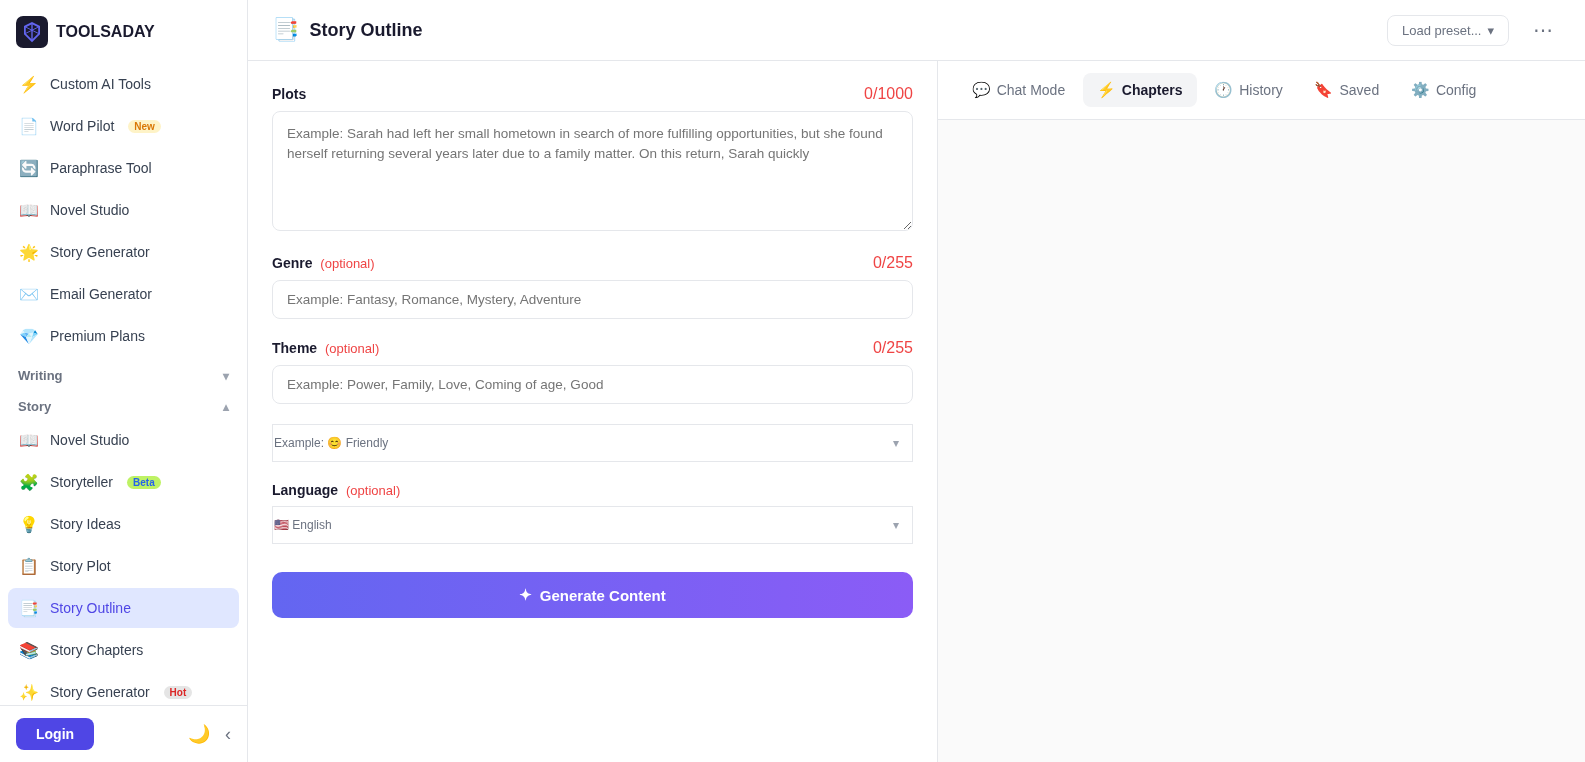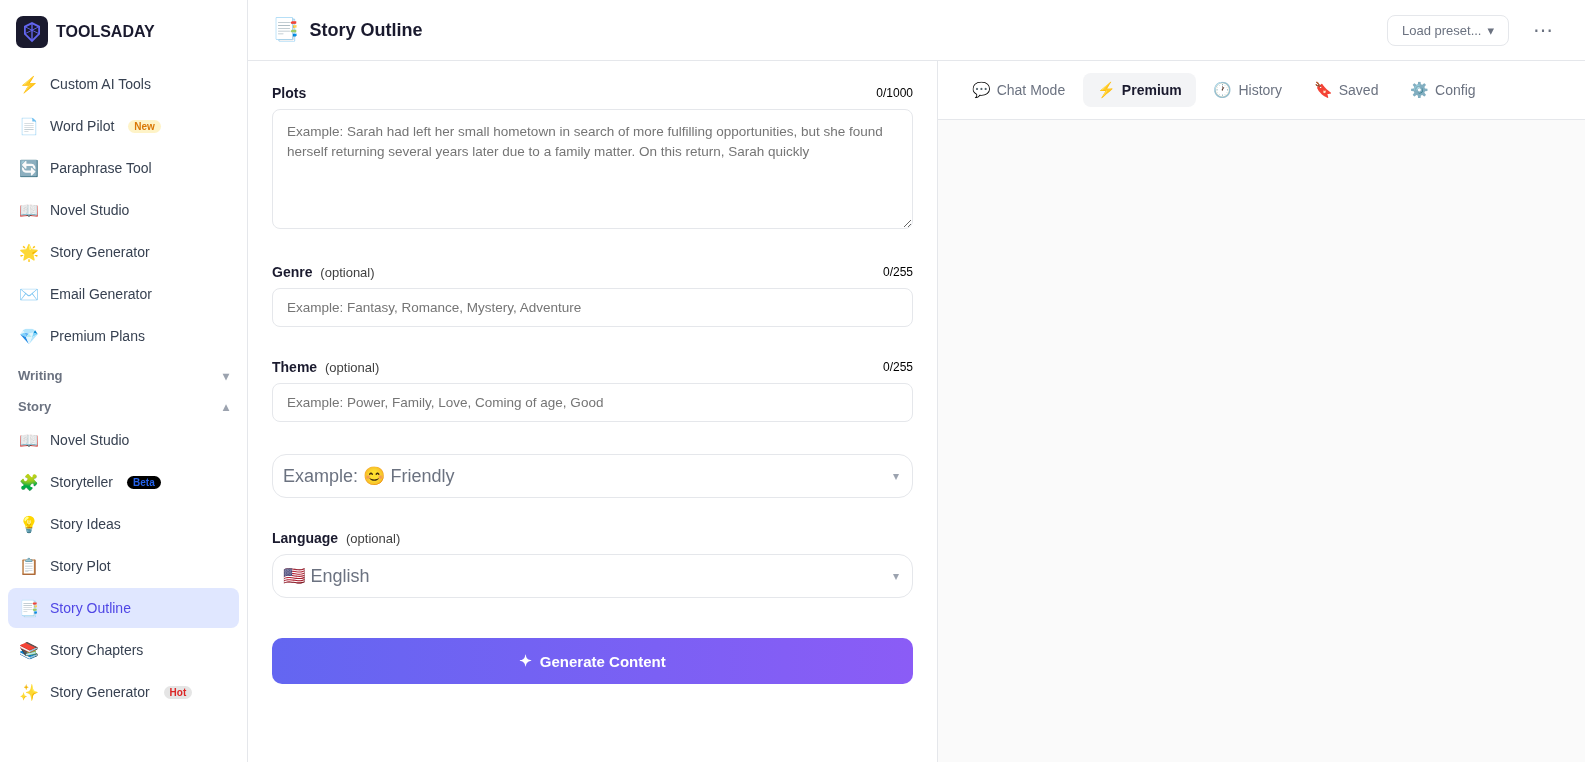--- a/index.html
+++ b/index.html
@@ -53,21 +53,21 @@
     .sidebar-item .icon { width: 22px; height: 22px; display: flex; align-items: center; justify-content: center; font-size: 16px; }
 
     .badge {
       font-size: 10px;
       padding: 1px 6px;
       border-radius: 8px;
       font-weight: 600;
       margin-left: 4px;
     }
     .badge-new { background: #fef3c7; color: #d97706; }
-    .badge-beta { background: #000000; color: #2563eb; }
+    .badge-beta { background: #bef264; color: #2563eb; }
     .badge-hot { background: #e5e5e5; color: #dc2626; }
 
     .section-header {
       display: flex;
       align-items: center;
       justify-content: space-between;
       padding: 10px 10px 6px;
       font-size: 13px;
       font-weight: 600;
       color: #6b7280;
@@ -162,46 +162,46 @@
 
     
     #form-panel {
       width: 690px;
       min-width: 690px;
       border-right: 1px solid #e5e7eb;
       overflow-y: auto;
       padding: 24px;
       display: flex;
       flex-direction: column;
-      gap: 12px;
+      gap: 0;
     }
 
     .field-group {
       margin-bottom: 20px;
     }
     .field-label-row {
       display: flex;
       justify-content: space-between;
       align-items: center;
       margin-bottom: 8px;
     }
     .field-label {
       font-weight: 600;
       font-size: 14px;
       color: #1a1a2e;
     }
     .field-label .optional {
       font-weight: 400;
-      color: #404040;
+      color: #ef4444;
       font-size: 13px;
       margin-left: 4px;
     }
     .field-counter {
-      font-size: 12px;
-      color: #000000;
+      font-size: 16px;
+      color: #ef4444;
       text-align: center;
     }
     .field-textarea {
       width: 100%;
       border: 1px solid #e5e7eb;
       border-radius: 8px;
       padding: 12px 14px;
       font-size: 13.5px;
       color: #9ca3af;
       resize: vertical;
@@ -216,23 +216,23 @@
       border-radius: 8px;
       padding: 11px 14px;
       font-size: 13.5px;
       color: #9ca3af;
       outline: none;
       font-family: inherit;
     }
     .field-select {
       width: 100%;
       border: 1px solid #e5e7eb;
-      border-radius: 14px;
-      padding: 11px 10px;
-      font-size: 18px;
+      border-radius: 0;
+      padding: 11px 1px;
+      font-size: 12px;
       color: #6b7280;
       background: #fff;
       outline: none;
       appearance: none;
       cursor: pointer;
       font-family: inherit;
     }
     .select-wrapper {
       position: relative;
     }
@@ -386,20 +386,27 @@
       <span class="icon">📚</span>
       <span>Story Chapters</span>
     </div>
     <div class="sidebar-item">
       <span class="icon">✨</span>
       <span>Story Generator</span>
       <span class="badge badge-hot">Hot</span>
     </div>
   </div>
 
+  <div class="sidebar-footer">
+    <button class="login-btn">Login</button>
+    <div class="footer-icons">
+      <span class="footer-icon">🌙</span>
+      <span class="footer-icon">‹</span>
+    </div>
+  </div>
 </div>
 
 <div id="main">
 
   <div id="main-header">
     <div class="header-left">
       <span class="page-icon">📑</span>
       <span>Story Outline</span>
     </div>
     <div class="header-right">
@@ -476,21 +483,21 @@
     </div>
 
     <div id="output-panel">
       <div class="output-tabs">
         <button class="output-tab">
           <span class="tab-icon">💬</span>
           <span>Chat Mode</span>
         </button>
         <button class="output-tab active">
           <span class="tab-icon">⚡</span>
-          <span>Premium</span>
+          <span>Chapters</span>
         </button>
         <button class="output-tab">
           <span class="tab-icon">🕐</span>
           <span>History</span>
         </button>
         <button class="output-tab">
           <span class="tab-icon">🔖</span>
           <span>Saved</span>
         </button>
         <button class="output-tab">

